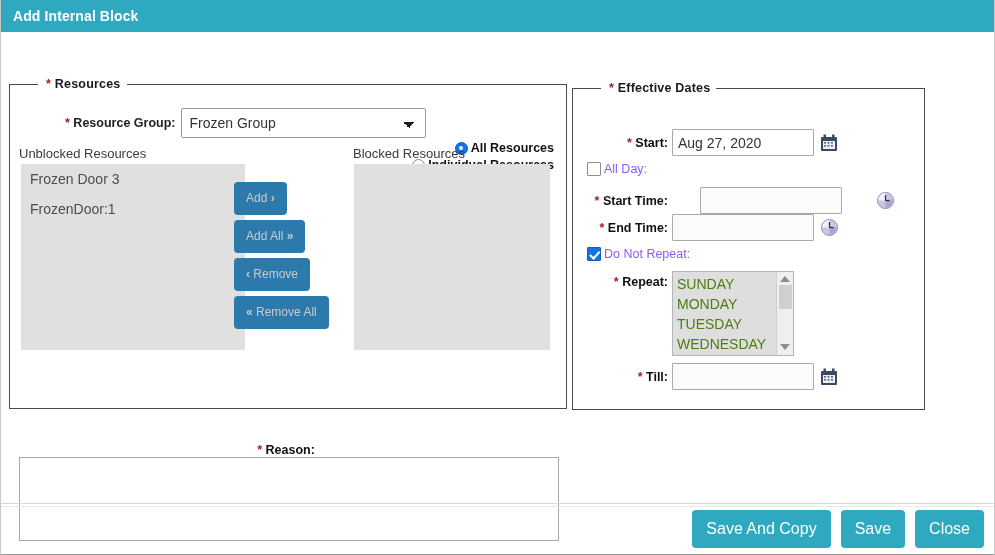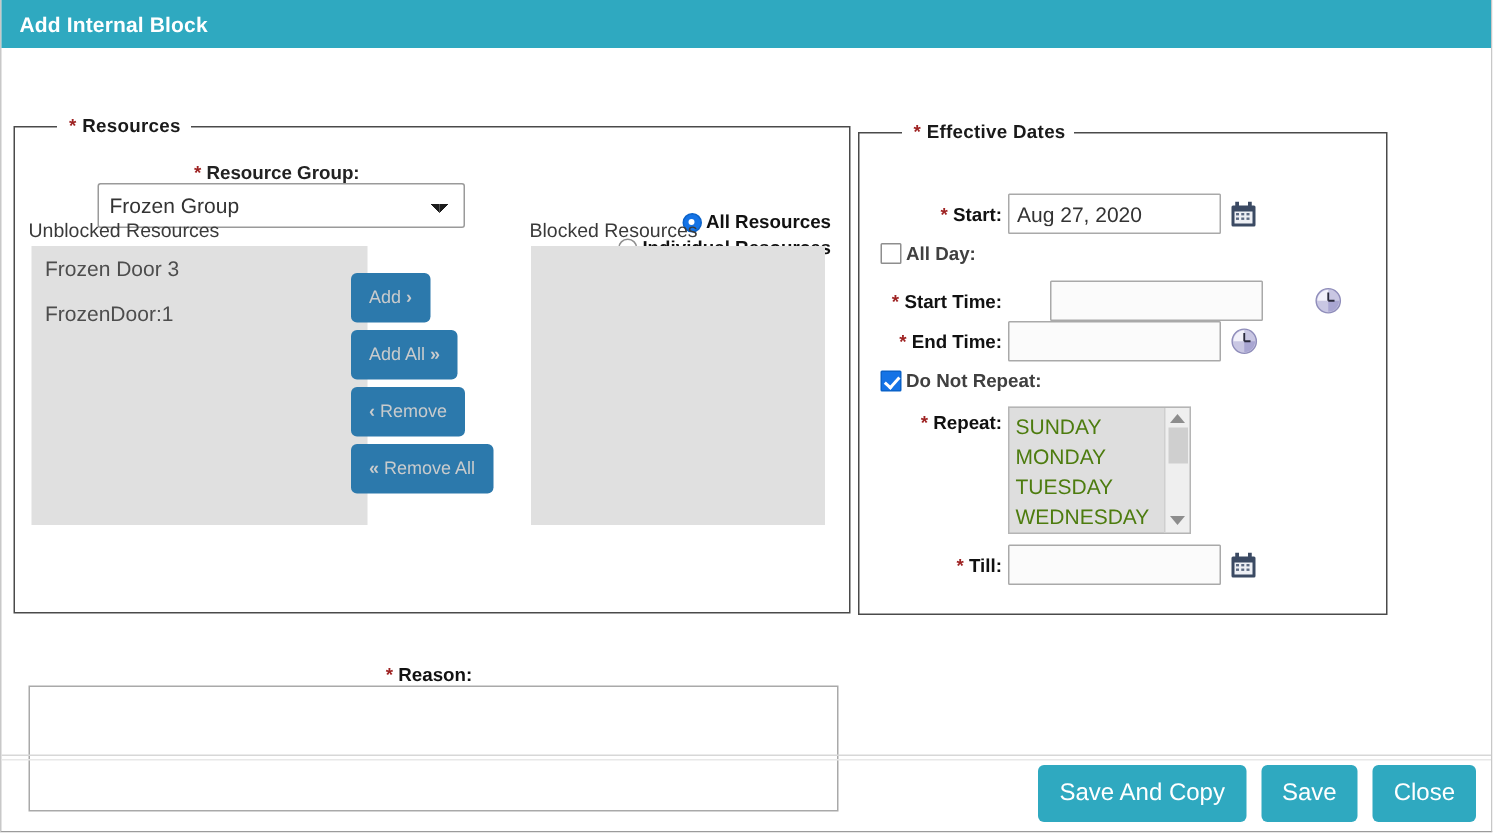--- a/index.html
+++ b/index.html
@@ -287,24 +287,24 @@
     position: absolute;
     left: 4px;
     top: 1px;
     width: 3.5px;
     height: 7.5px;
     border: solid #ffffff;
     border-width: 0 2px 2px 0;
     transform: rotate(42deg);
   }
   .cb-label {
-    font-weight: bold;
+    font-weight: normal;
     font-size: 12.5px;
     margin-left: 3px;
-    color: #404040;
+    color: #8b5cf6;
     white-space: nowrap;
   }
   
   .listbox {
     width: 122px;
     height: 85px;
     border: 1px solid #b5b5b5;
     background: #dedede;
     box-sizing: border-box;
     display: flex;
@@ -438,21 +438,21 @@
 
   <div class="body-area">
 
     <fieldset class="panel" id="resources-panel">
       <legend>
         <span class="req">*</span>
         <span>Resources</span>
       </legend>
     </fieldset>
 
-    <div class="rg-row" style="left:64px; top:76px;flex-direction:column;">
+    <div class="rg-row" style="left:64px; top:76px;">
       <span class="rg-label">
         <span class="req">*</span>
         <span>Resource Group:</span>
       </span>
       <select class="rg-select">
         <option>Frozen Group</option>
       </select>
     </div>
 
     <div class="radio-block" style="right:440px; top:109px;">

